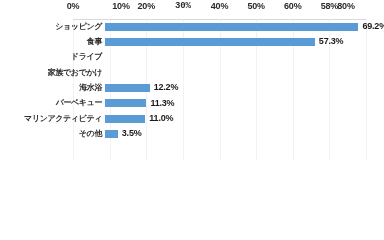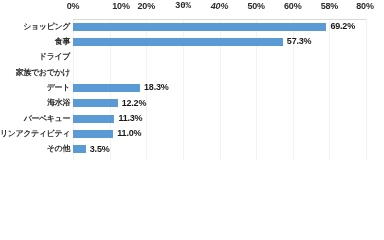--- a/index.html
+++ b/index.html
@@ -42,20 +42,21 @@
   }
 
   .rows{
     position:absolute;left:0;top:19px;width:384px;height:141px;
   }
   .row{
     position:relative;
     height:15.33px;
     display:flex;
     align-items:center;
+    margin-left:32px;
   }
   .cat-label{
     position:absolute;left:0;top:0;
     width:70px;height:15.33px;
     display:flex;align-items:center;justify-content:flex-end;
     font-size:8px;font-weight:bold;color:#2b2b2b;
     letter-spacing:-0.4px;
     white-space:nowrap;
     line-height:1;
   }
@@ -79,25 +80,25 @@
 </head>
 <body>
 
 <div id="chart">
 
   <div class="axis-strip" id="axisStrip">
       <span class="tick-label" style="left: 73px;">0%</span>
       <span class="tick-label" style="left: 121px;">10%</span>
       <span class="tick-label" style="left: 146.25px;">20%</span>
       <span class="tick-label" style="left: 182.875px; font-family: Liberation Mono, monospace;">30%</span>
-      <span class="tick-label" style="left: 219.5px; font-style: italic;">40%</span>
+      <span class="tick-label" style="left: 219.5px;">40%</span>
       <span class="tick-label" style="left: 256.125px;">50%</span>
       <span class="tick-label" style="left: 292.75px;">60%</span>
       <span class="tick-label" style="left: 329.375px;">58%</span>
-      <span class="tick-label" style="left: 365px;">80%</span>
+      <span class="tick-label" style="left: 346px;">80%</span>
     </div>
 
   <div class="plot" id="plotArea">
       <div class="gridline first" style="left: 0px;"></div>
       <div class="gridline" style="left: 36.625px;"></div>
       <div class="gridline" style="left: 73.25px;"></div>
       <div class="gridline" style="left: 109.875px;"></div>
       <div class="gridline" style="left: 146.5px;"></div>
       <div class="gridline" style="left: 183.125px;"></div>
       <div class="gridline" style="left: 219.75px;"></div>
@@ -121,27 +122,20 @@
           <span class="val-label">57.3%</span>
         </div>
       </div>
       <div class="row">
         <div class="cat-label">ドライブ</div>
       </div>
       <div class="row">
         <div class="cat-label">家族でおでかけ</div>
       </div>
       <div class="row">
-        <div class="cat-label">デート</div>
-        <div class="bar-wrap">
-          <div class="bar" style="width: 67.0238px; background: rgb(91, 155, 213);"></div>
-          <span class="val-label">18.3%</span>
-        </div>
-      </div>
-      <div class="row">
         <div class="cat-label">海水浴</div>
         <div class="bar-wrap">
           <div class="bar" style="width: 44.6825px; background: rgb(91, 155, 213);"></div>
           <span class="val-label">12.2%</span>
         </div>
       </div>
       <div class="row">
         <div class="cat-label">バーベキュー</div>
         <div class="bar-wrap">
           <div class="bar" style="width: 41.3862px; background: rgb(91, 155, 213);"></div>

